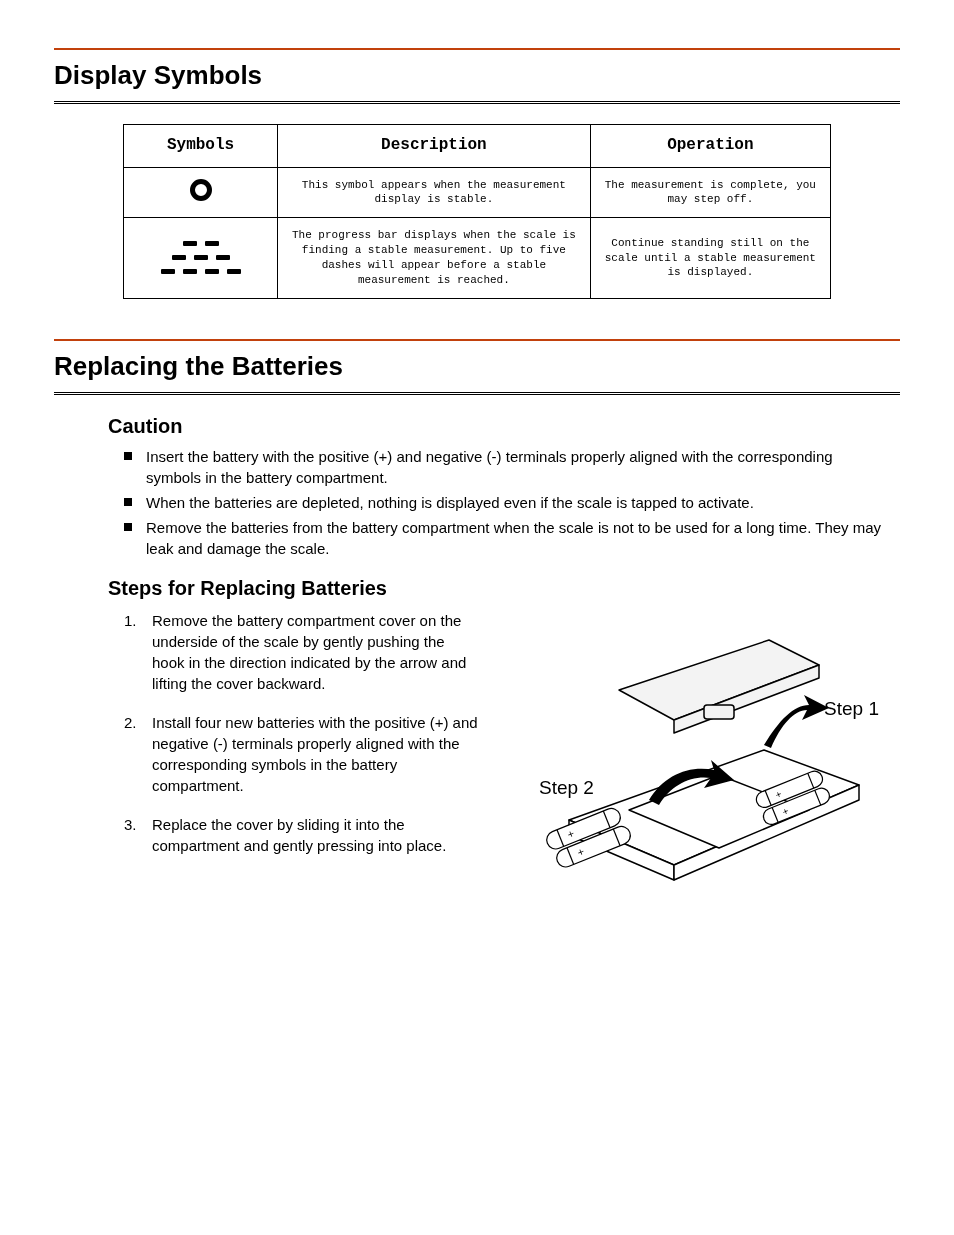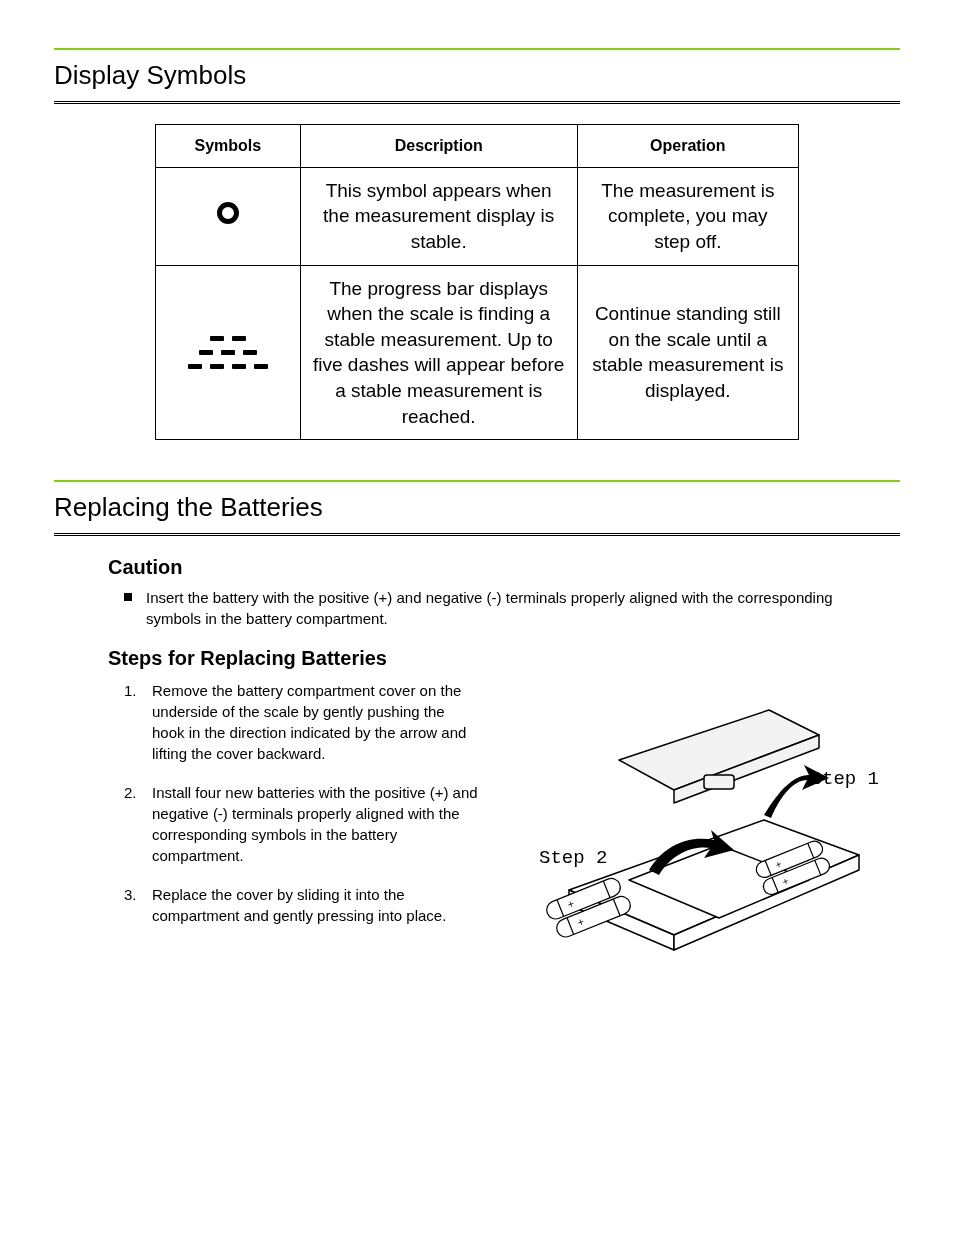--- a/index.html
+++ b/index.html
@@ -6,37 +6,38 @@
   body {
     font-family: Arial, Helvetica, sans-serif;
     color: #000;
     background: #fff;
     width: 954px;
     padding: 48px 54px 60px 54px;
     font-size: 15px;
   }
   .section-title {
     font-size: 26px;
-    font-weight: normal;
-    border-top: 2px solid #84cc16;
+    font-weight: bold;
+    border-top: 2px solid #c2410c;
     padding: 10px 0 10px 0;
     border-bottom: 3px double #000;
     margin-bottom: 20px;
   }
   .symtable {
     margin: 20px auto 40px auto;
     border-collapse: collapse;
-    width: 644px;
+    width: 708px;
+    font-family: Liberation Mono, monospace;
   }
   .symtable th, .symtable td {
     border: 1.2px solid #000;
     padding: 10px 12px;
     text-align: center;
     vertical-align: middle;
-    font-size: 19px;
+    font-size: 11px;
     line-height: 1.35;
   }
   .symtable th {
     font-weight: bold;
     font-size: 16px;
     padding: 10px 8px;
   }
   .symcell { width: 160px; }
   .desccell { width: 340px; }
   .opcell { width: 260px; }
@@ -123,21 +124,21 @@
     position: absolute;
     left: 0; top: 0;
     font-size: 15px;
   }
   .figure {
     width: 380px; height: 280px;
     position: relative;
   }
   .fig-label {
     position: absolute;
-    font-family: Liberation Mono, monospace;
+    font-family: Liberation Sans, sans-serif;
     font-size: 19px;
   }
 </style>
 </head>
 <body>
 
 <div class="section-title">Display Symbols</div>
 
 <table class="symtable">
   <thead>
@@ -167,20 +168,22 @@
       <td class="opcell">Continue standing still on the scale until a stable measurement is displayed.</td>
     </tr>
   </tbody>
 </table>
 
 <div class="section-title">Replacing the Batteries</div>
 
 <div class="h2">Caution</div>
 <ul class="caution-list">
   <li><span>Insert the battery with the positive (+) and negative (-) terminals properly aligned with the corresponding symbols in the battery compartment.</span></li>
+  <li><span>When the batteries are depleted, nothing is displayed even if the scale is tapped to activate.</span></li>
+  <li><span>Remove the batteries from the battery compartment when the scale is not to be used for a long time. They may leak and damage the scale.</span></li>
 </ul>
 
 <div class="h2">Steps for Replacing Batteries</div>
 
 <div class="steps-section">
   <div class="steps-col">
     <ol class="steps-list">
       <li>Remove the battery compartment cover on the underside of the scale by gently pushing the hook in the direction indicated by the arrow and lifting the cover backward.</li>
       <li>Install four new batteries with the positive (+) and negative (-) terminals properly aligned with the corresponding symbols in the battery compartment.</li>
       <li>Replace the cover by sliding it into the compartment and gently pressing into place.</li>

